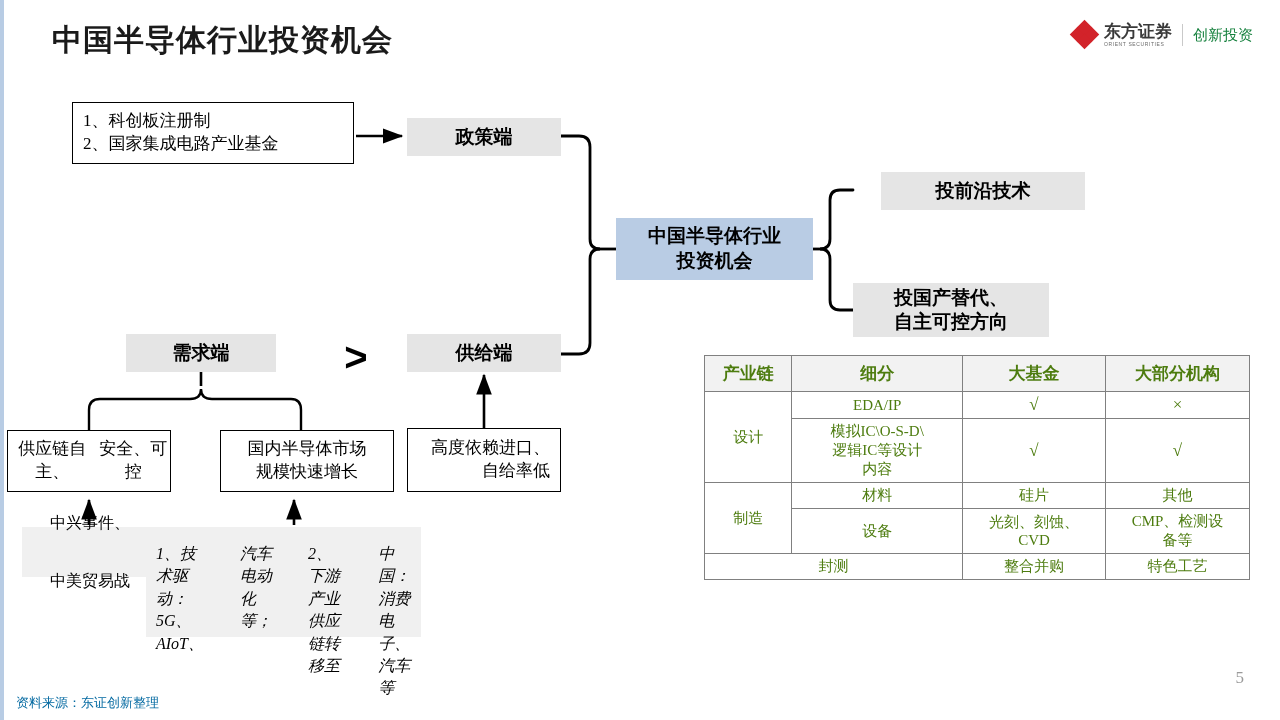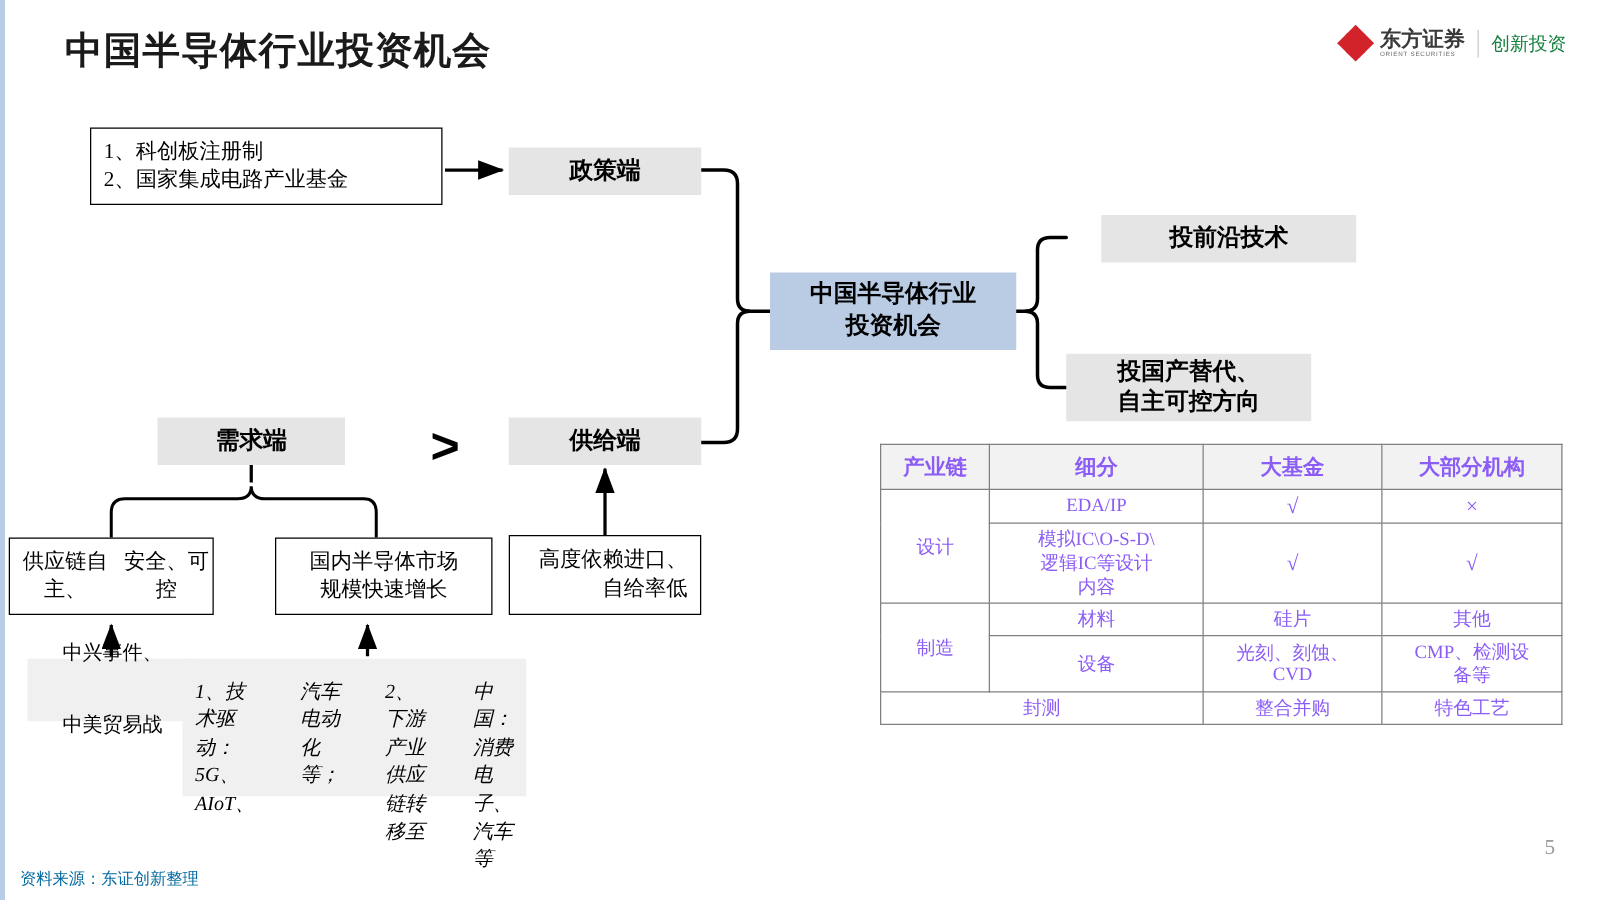--- a/index.html
+++ b/index.html
@@ -65,21 +65,21 @@
 
   
   #chain-table{
     left:700px;top:355px;width:546px;
     border-collapse:collapse;
     font-size:15px;
   }
   #chain-table td,#chain-table th{
     border:1px solid #808080;
     text-align:center;vertical-align:middle;
-    padding:3px 2px;color:#8b5cf6;font-weight:normal;
+    padding:3px 2px;color:#4d7c0f;font-weight:normal;
   }
   #chain-table thead th{background:#f2f2f2;font-weight:bold;font-size:17px;padding:6px 2px;}
   .col-a{width:86px;}
   .col-b{width:172px;}
   .col-c{width:144px;}
   .col-d{width:144px;}
   .mark{font-size:17px;}
 
   
   #source-note{left:12px;top:694px;font-size:13px;color:#0369a1;}

